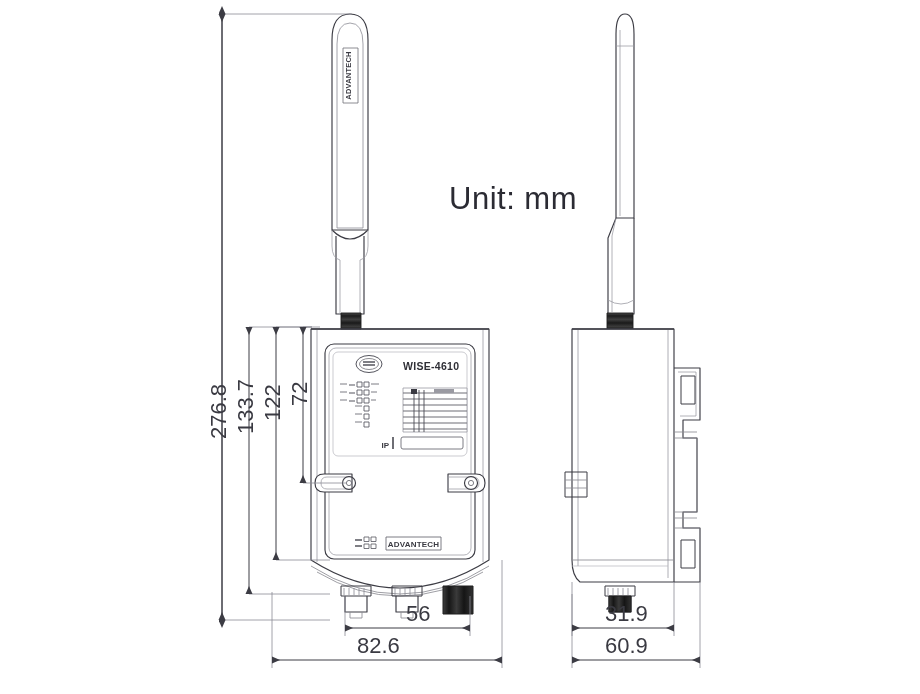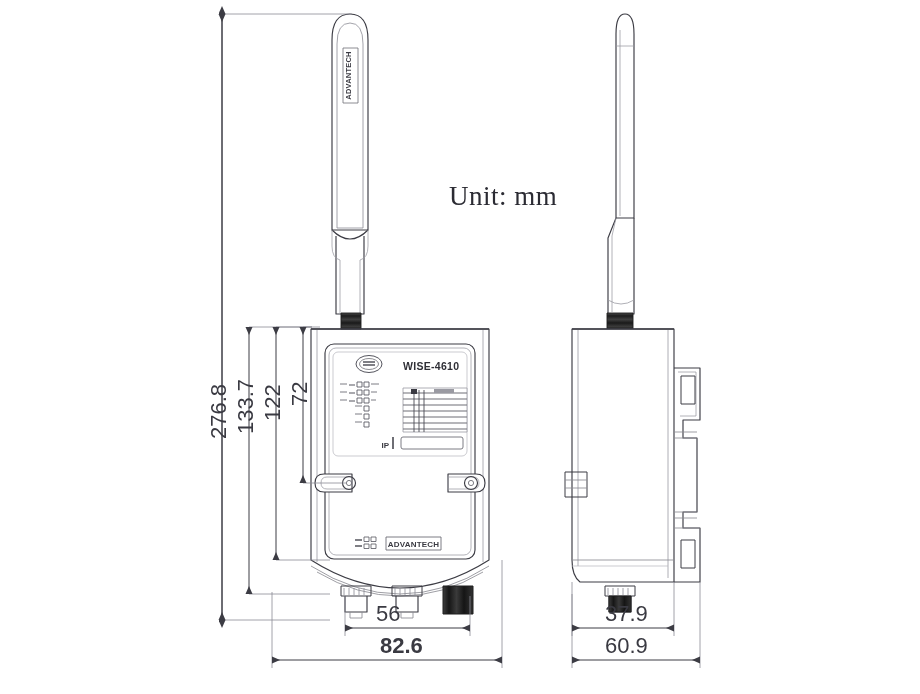--- a/index.html
+++ b/index.html
@@ -19,25 +19,24 @@
   }
   #sheet svg {
     position: absolute;
     left: 0;
     top: 0;
   }
   .unit-note {
     position: absolute;
     left: 449px;
     top: 181px;
-    font-size: 27px;
+    font-size: 31px;
     color: #2b2b33;
     letter-spacing: 0.5px;
     white-space: nowrap;
-    font-family: Liberation Serif, serif;
   }
   .dim-txt {
     position: absolute;
     font-size: 22px;
     color: #3a3a42;
     white-space: nowrap;
   }
   .dim-v {
     transform-origin: left top;
     transform: rotate(-90deg);
@@ -317,21 +316,21 @@
   <div class="unit-note">Unit: mm</div>
 
   <div class="dim-txt dim-v" style="left:206px; top:439px;">276.8</div>
 
   <div class="dim-txt dim-v" style="left:233px; top:434px;">133.7</div>
 
   <div class="dim-txt dim-v" style="left:260px; top:421px;">122</div>
 
   <div class="dim-txt dim-v" style="left:287px; top:406px;">72</div>
 
-  <div class="dim-txt" style="left:376px; top:601px;">56</div>
-
-  <div class="dim-txt" style="left:380px; top:633px;font-weight:bold;">82.6</div>
-
-  <div class="dim-txt" style="left:605px; top:601px;">37.9</div>
+  <div class="dim-txt" style="left:406px; top:601px;">56</div>
+
+  <div class="dim-txt" style="left:357px; top:633px;">82.6</div>
+
+  <div class="dim-txt" style="left:605px; top:601px;">31.9</div>
 
   <div class="dim-txt" style="left:605px; top:633px;text-align:right;">60.9</div>
 
 </div>
 
 </body></html>

